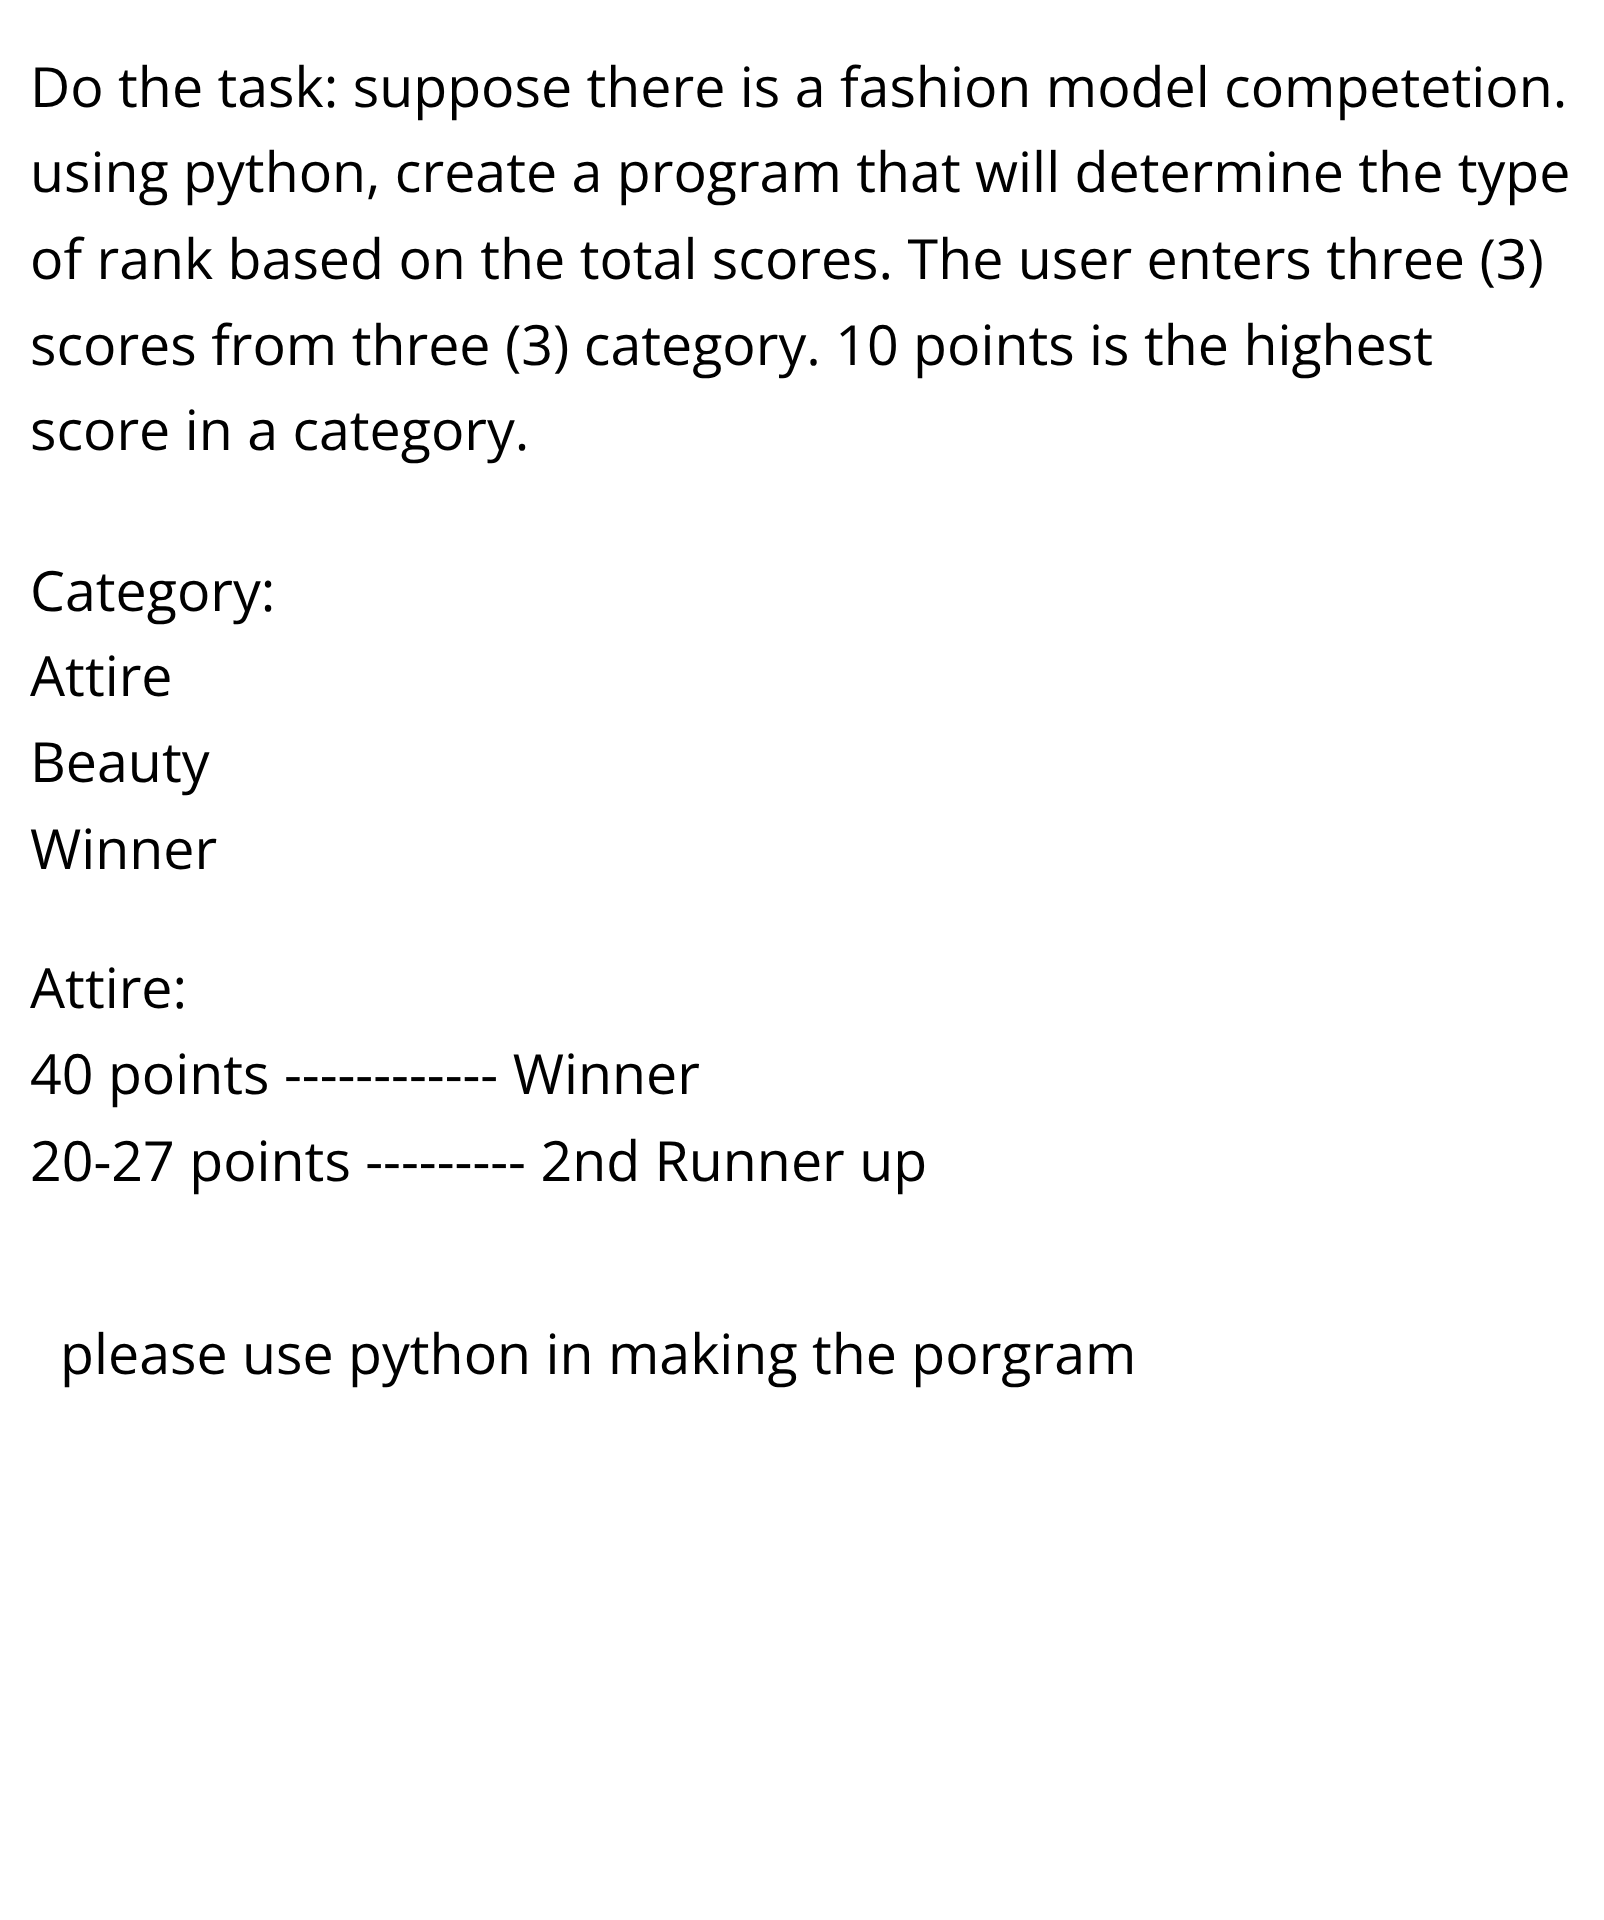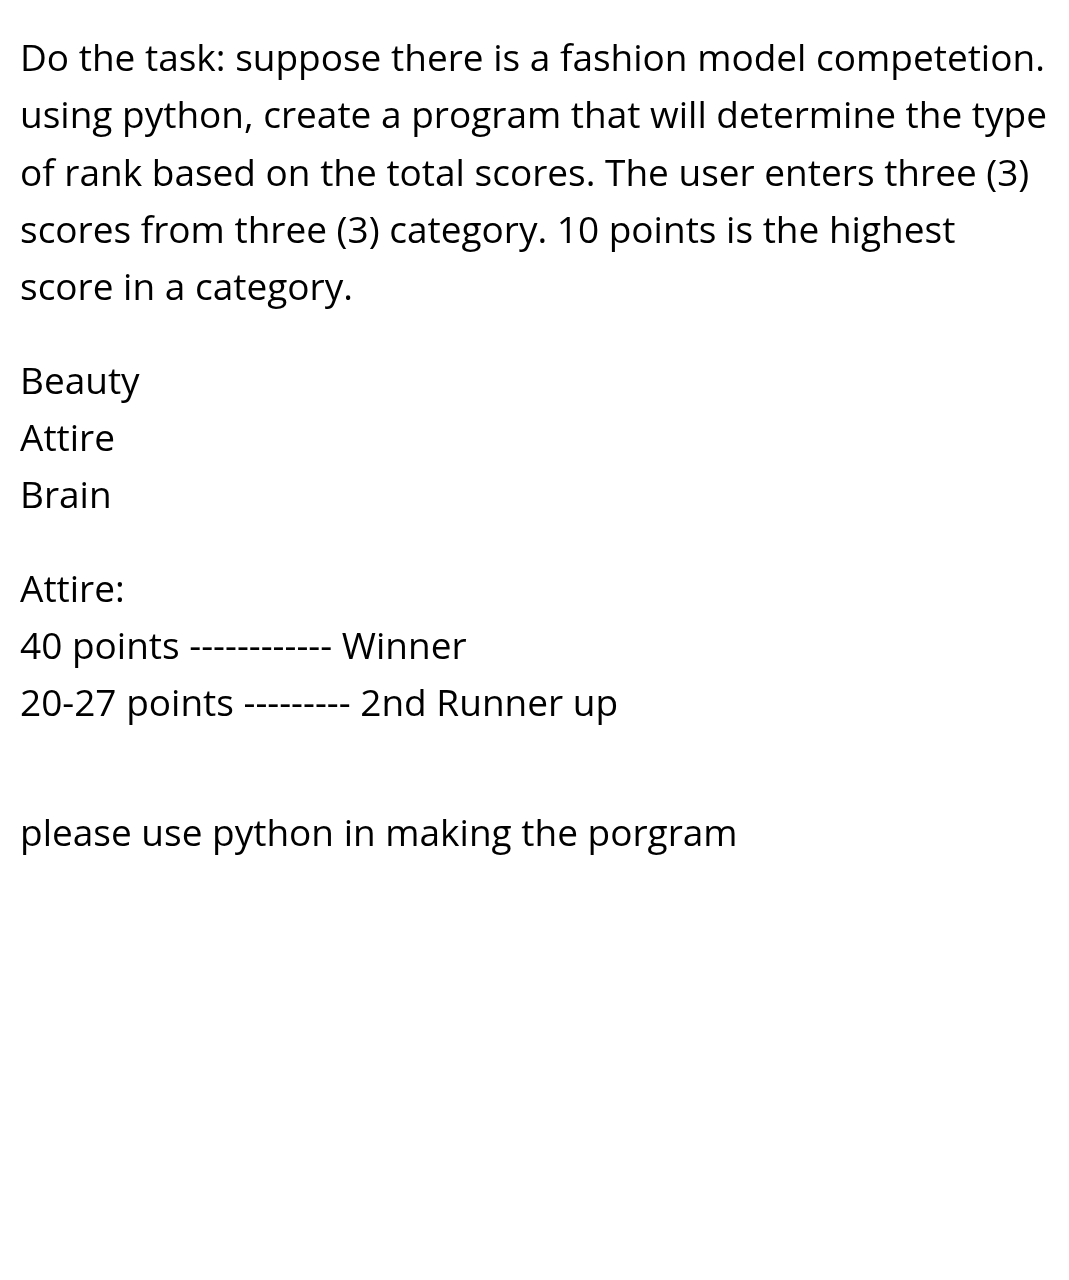--- a/index.html
+++ b/index.html
@@ -11,44 +11,46 @@
       font-family: -apple-system, BlinkMacSystemFont, "Segoe UI", "Open Sans", Helvetica, Arial, sans-serif;
       background: #ffffff;
       color: #000000;
       width: 1069px;
       height: 1280px;
       padding: 28px 20px;
       font-size: 37px;
       line-height: 1.55;
     }
     .task-description {
-      margin-bottom: 36px;
+      margin-bottom: 49px;
     }
     .section {
       margin-bottom: 36px;
     }
     .section-header {
       display: block;
     }
     .line-item {
       display: block;
     }
     .footer-note {
       margin-top: 72px;
+      margin-left: 20px;
     }
   </style>
 </head>
 <body>
 
 <div class="task-description">Do the task: suppose there is a fashion model competetion. using python, create a program that will determine the type of rank based on the total scores. The user enters three (3) scores from three (3) category. 10 points is the highest score in a category.</div>
 
 <div class="section">
+  <span class="section-header">Category:</span>
+  <span class="line-item">Attire</span>
   <span class="line-item">Beauty</span>
-  <span class="line-item">Attire</span>
-  <span class="line-item">Brain</span>
+  <span class="line-item">Winner</span>
 </div>
 
 <div class="section">
   <span class="section-header">Attire:</span>
   <span class="line-item">40 points ------------ Winner</span>
   <span class="line-item">20-27 points --------- 2nd Runner up</span>
 </div>
 
 <div class="footer-note">please use python in making the porgram</div>
 

